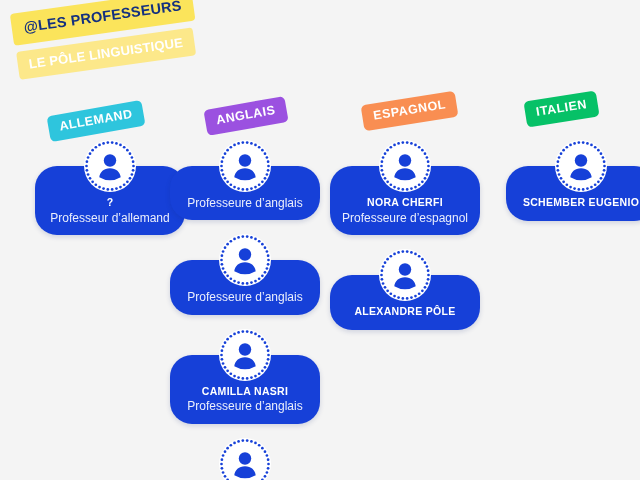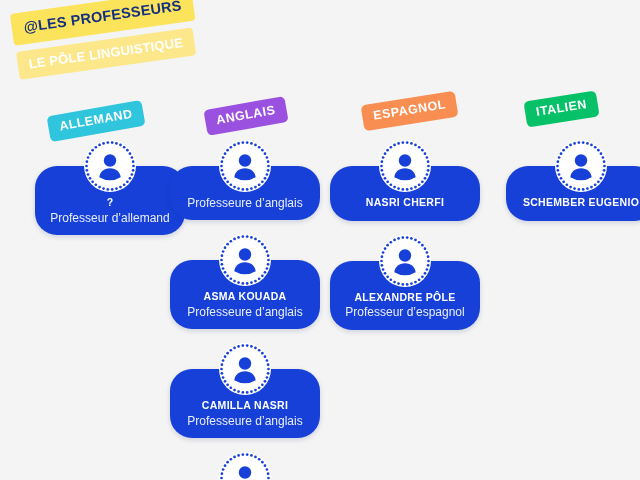--- a/index.html
+++ b/index.html
@@ -268,21 +268,20 @@
               <circle cx="40.16" cy="7.25" r="1.35" fill="#1640d8"></circle>
               <circle cx="43.37" cy="10.17" r="1.35" fill="#1640d8"></circle>
               <circle cx="45.98" cy="13.63" r="1.35" fill="#1640d8"></circle>
               <circle cx="47.91" cy="17.51" r="1.35" fill="#1640d8"></circle>
               <circle cx="49.10" cy="21.68" r="1.35" fill="#1640d8"></circle>
               <circle cx="26" cy="20.5" r="6.2" fill="#1640d8"></circle>
               <path d="M26 28.2c-6.1 0-10.2 3.9-10.7 9.1a20.6 20.6 0 0 0 21.4 0c-.5-5.2-4.6-9.1-10.7-9.1z" fill="#1640d8"></path>
             </svg>
           </div>
           <div class="card-body">
-            <div class="card-name">ASMA KOUADA</div>
             <div class="card-role">Professeure d’anglais</div>
           </div>
         </div>
         <div class="person-card">
           <div class="avatar">
             <svg width="52" height="52" viewBox="0 0 52 52">
               <circle cx="26" cy="26" r="20.5" fill="#ffffff"></circle>
               <circle cx="49.50" cy="26.00" r="1.35" fill="#1640d8"></circle>
               <circle cx="49.10" cy="30.32" r="1.35" fill="#1640d8"></circle>
               <circle cx="47.91" cy="34.49" r="1.35" fill="#1640d8"></circle>
@@ -407,21 +406,22 @@
               <circle cx="40.16" cy="7.25" r="1.35" fill="#1640d8"></circle>
               <circle cx="43.37" cy="10.17" r="1.35" fill="#1640d8"></circle>
               <circle cx="45.98" cy="13.63" r="1.35" fill="#1640d8"></circle>
               <circle cx="47.91" cy="17.51" r="1.35" fill="#1640d8"></circle>
               <circle cx="49.10" cy="21.68" r="1.35" fill="#1640d8"></circle>
               <circle cx="26" cy="20.5" r="6.2" fill="#1640d8"></circle>
               <path d="M26 28.2c-6.1 0-10.2 3.9-10.7 9.1a20.6 20.6 0 0 0 21.4 0c-.5-5.2-4.6-9.1-10.7-9.1z" fill="#1640d8"></path>
             </svg>
           </div>
           <div class="card-body">
-            <div class="card-name">NASRI CHERFI</div>
+            <div class="card-name">NORA CHERFI</div>
+            <div class="card-role">Professeure d’espagnol</div>
           </div>
         </div>
         <div class="person-card">
           <div class="avatar">
             <svg width="52" height="52" viewBox="0 0 52 52">
               <circle cx="26" cy="26" r="20.5" fill="#ffffff"></circle>
               <circle cx="49.50" cy="26.00" r="1.35" fill="#1640d8"></circle>
               <circle cx="49.10" cy="30.32" r="1.35" fill="#1640d8"></circle>
               <circle cx="47.91" cy="34.49" r="1.35" fill="#1640d8"></circle>
               <circle cx="45.98" cy="38.37" r="1.35" fill="#1640d8"></circle>
@@ -454,21 +454,20 @@
               <circle cx="43.37" cy="10.17" r="1.35" fill="#1640d8"></circle>
               <circle cx="45.98" cy="13.63" r="1.35" fill="#1640d8"></circle>
               <circle cx="47.91" cy="17.51" r="1.35" fill="#1640d8"></circle>
               <circle cx="49.10" cy="21.68" r="1.35" fill="#1640d8"></circle>
               <circle cx="26" cy="20.5" r="6.2" fill="#1640d8"></circle>
               <path d="M26 28.2c-6.1 0-10.2 3.9-10.7 9.1a20.6 20.6 0 0 0 21.4 0c-.5-5.2-4.6-9.1-10.7-9.1z" fill="#1640d8"></path>
             </svg>
           </div>
           <div class="card-body">
             <div class="card-name">ALEXANDRE PÔLE</div>
-            <div class="card-role">Professeur d’espagnol</div>
           </div>
         </div>
       </div>
       <div class="column" style="left: 506px;">
         <div class="person-card">
           <div class="avatar">
             <svg width="52" height="52" viewBox="0 0 52 52">
               <circle cx="26" cy="26" r="20.5" fill="#ffffff"></circle>
               <circle cx="49.50" cy="26.00" r="1.35" fill="#1640d8"></circle>
               <circle cx="49.10" cy="30.32" r="1.35" fill="#1640d8"></circle>

